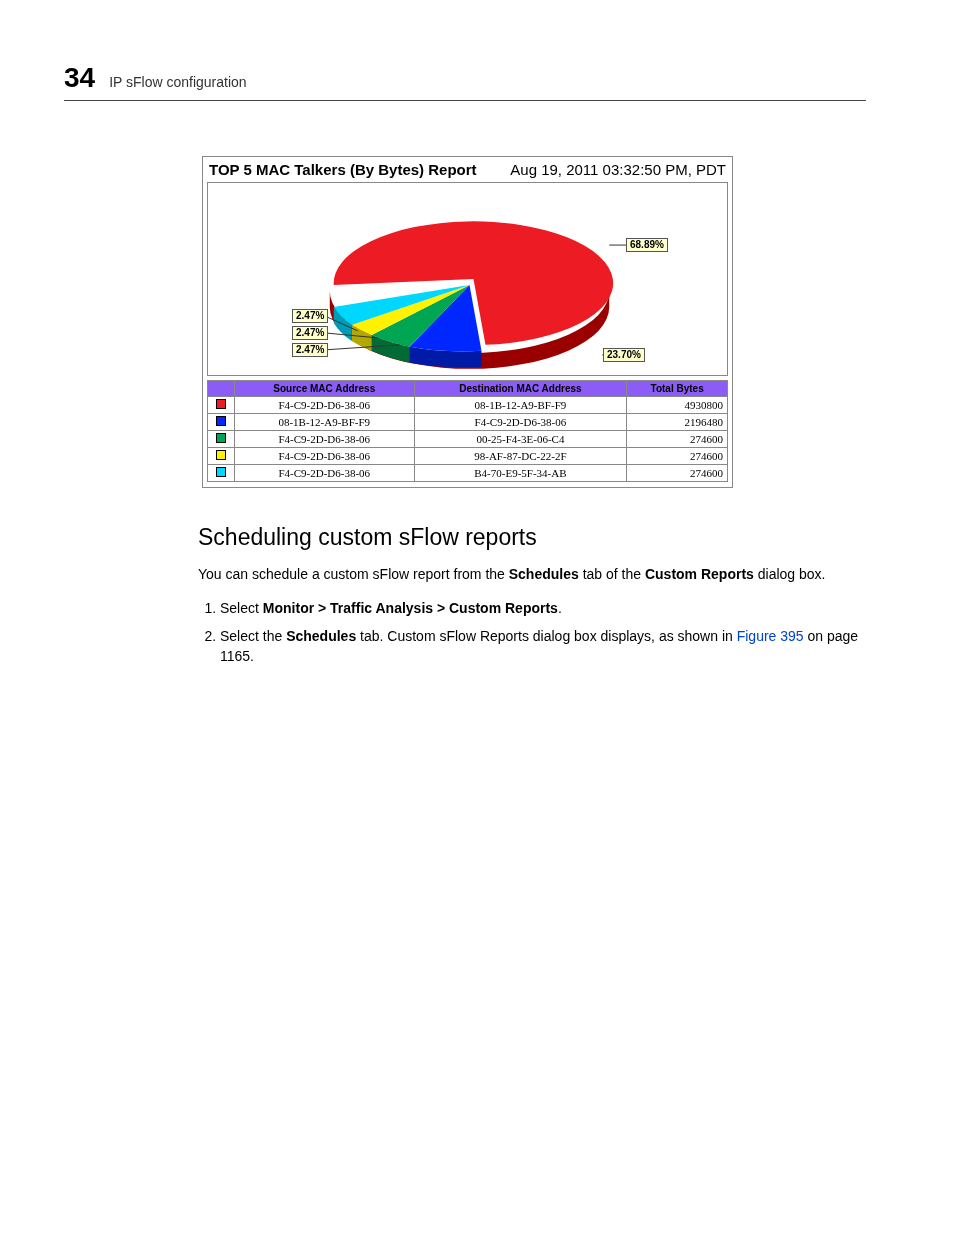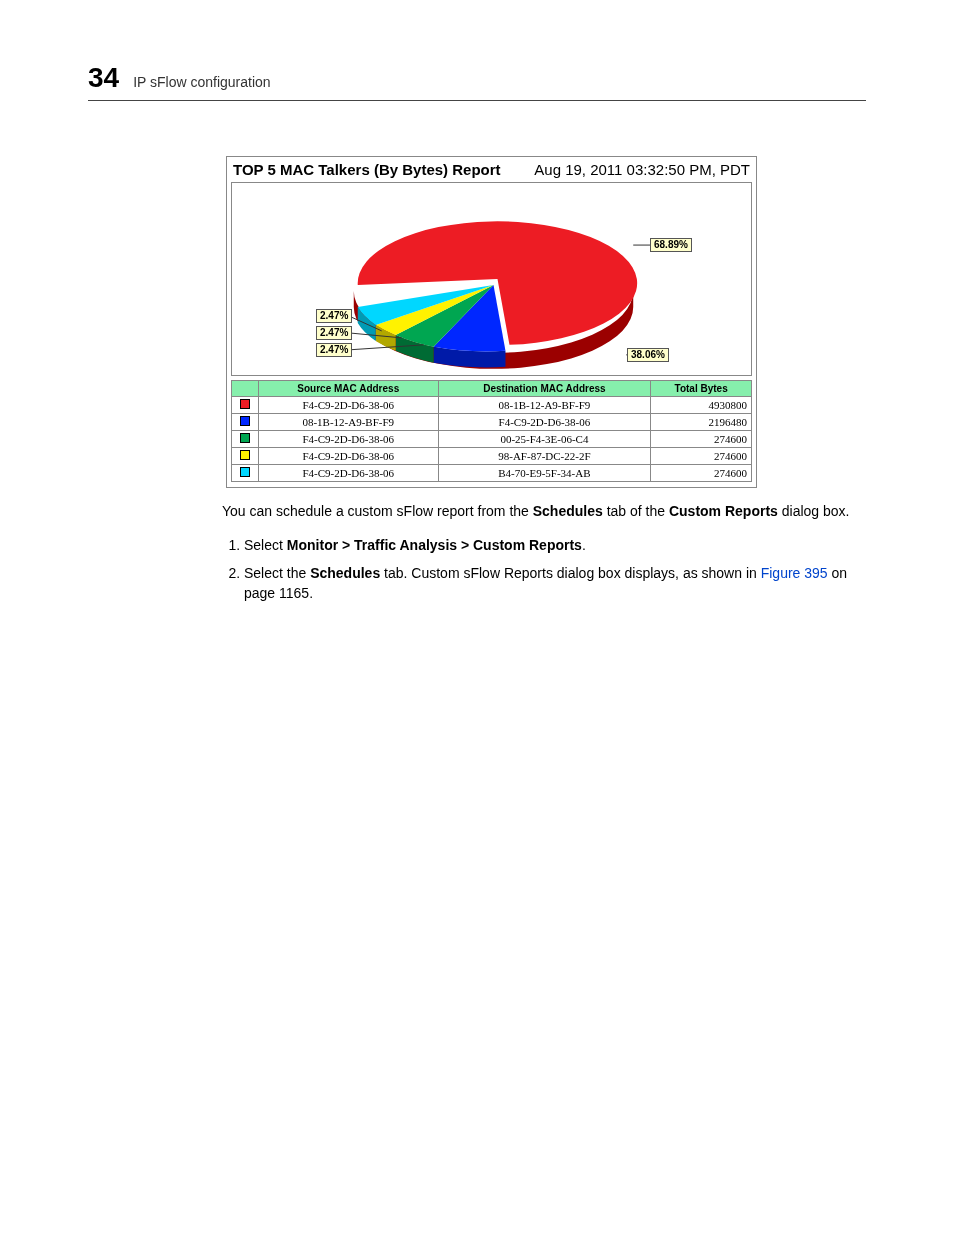--- a/index.html
+++ b/index.html
@@ -6,21 +6,21 @@
     margin: 0;
     padding: 0;
     font-family: Arial, Helvetica, sans-serif;
     color: #000;
     background: #fff;
     width: 954px;
     height: 1235px;
     position: relative;
   }
   .page {
-    padding: 62px 88px 40px 88px;
+    padding: 62px 88px 40px 64px;
   }
   .header-line {
     display: flex;
     align-items: baseline;
     margin-bottom: 6px;
   }
   .chapter-num {
     font-size: 28px;
     font-weight: bold;
     margin-right: 14px;
@@ -94,21 +94,21 @@
     font-size: 10px;
   }
   table.data th, table.data td {
     border: 1px solid #888;
     padding: 2px 4px;
     font-family: "Times New Roman", serif;
   }
   table.data th {
     font-family: Arial, sans-serif;
     font-weight: bold;
-    background: #86efac;
+    background: #8b5cf6;
     font-size: 10px;
   }
   td.swatch-cell { width: 18px; text-align: center; }
   .swatch {
     display: inline-block;
     width: 8px; height: 8px;
     border: 1px solid #000;
   }
   td.mac { text-align: center; font-size: 11px; }
   td.num { text-align: right; font-size: 11px; }
@@ -184,21 +184,21 @@
               <path d="M 0 0 L -118 40 A 140 62 0 0 1 -136 22 Z" fill="#00d7ff"></path>
             </g>
 
             <line x1="402" y1="62" x2="428" y2="62" stroke="#333"></line>
             <line x1="395" y1="172" x2="428" y2="172" stroke="#333"></line>
             <line x1="150" y1="148" x2="117" y2="133" stroke="#333"></line>
             <line x1="170" y1="155" x2="117" y2="150" stroke="#333"></line>
             <line x1="192" y1="162" x2="117" y2="167" stroke="#333"></line>
           </svg>
           <div class="slice-label" style="left:418px; top:55px;">68.89%</div>
-          <div class="slice-label" style="left:395px; top:165px;">38.06%</div>
+          <div class="slice-label" style="left:395px; top:165px;">23.70%</div>
           <div class="slice-label" style="left:84px; top:126px;">2.47%</div>
           <div class="slice-label" style="left:84px; top:143px;">2.47%</div>
           <div class="slice-label" style="left:84px; top:160px;">2.47%</div>
         </div>
       </div>
 
       <table class="data">
         <thead>
           <tr>
             <th></th>
@@ -237,20 +237,21 @@
               <td class="mac">F4-C9-2D-D6-38-06</td>
               <td class="mac">B4-70-E9-5F-34-AB</td>
               <td class="num">274600</td>
             </tr>
           </tbody>
       </table>
     </div>
 
   </div>
 
+  <h2 class="section">Scheduling custom sFlow reports</h2>
 
   <p class="body-text">
     <span>You can schedule a custom sFlow report from the </span><span class="bold">Schedules</span><span> tab of the </span><span class="bold">Custom Reports</span><span> dialog box.</span>
   </p>
 
   <ol class="steps">
     <li>
       <span>Select </span><span class="bold">Monitor &gt; Traffic Analysis &gt; Custom Reports</span><span>.</span>
     </li>
     <li>

